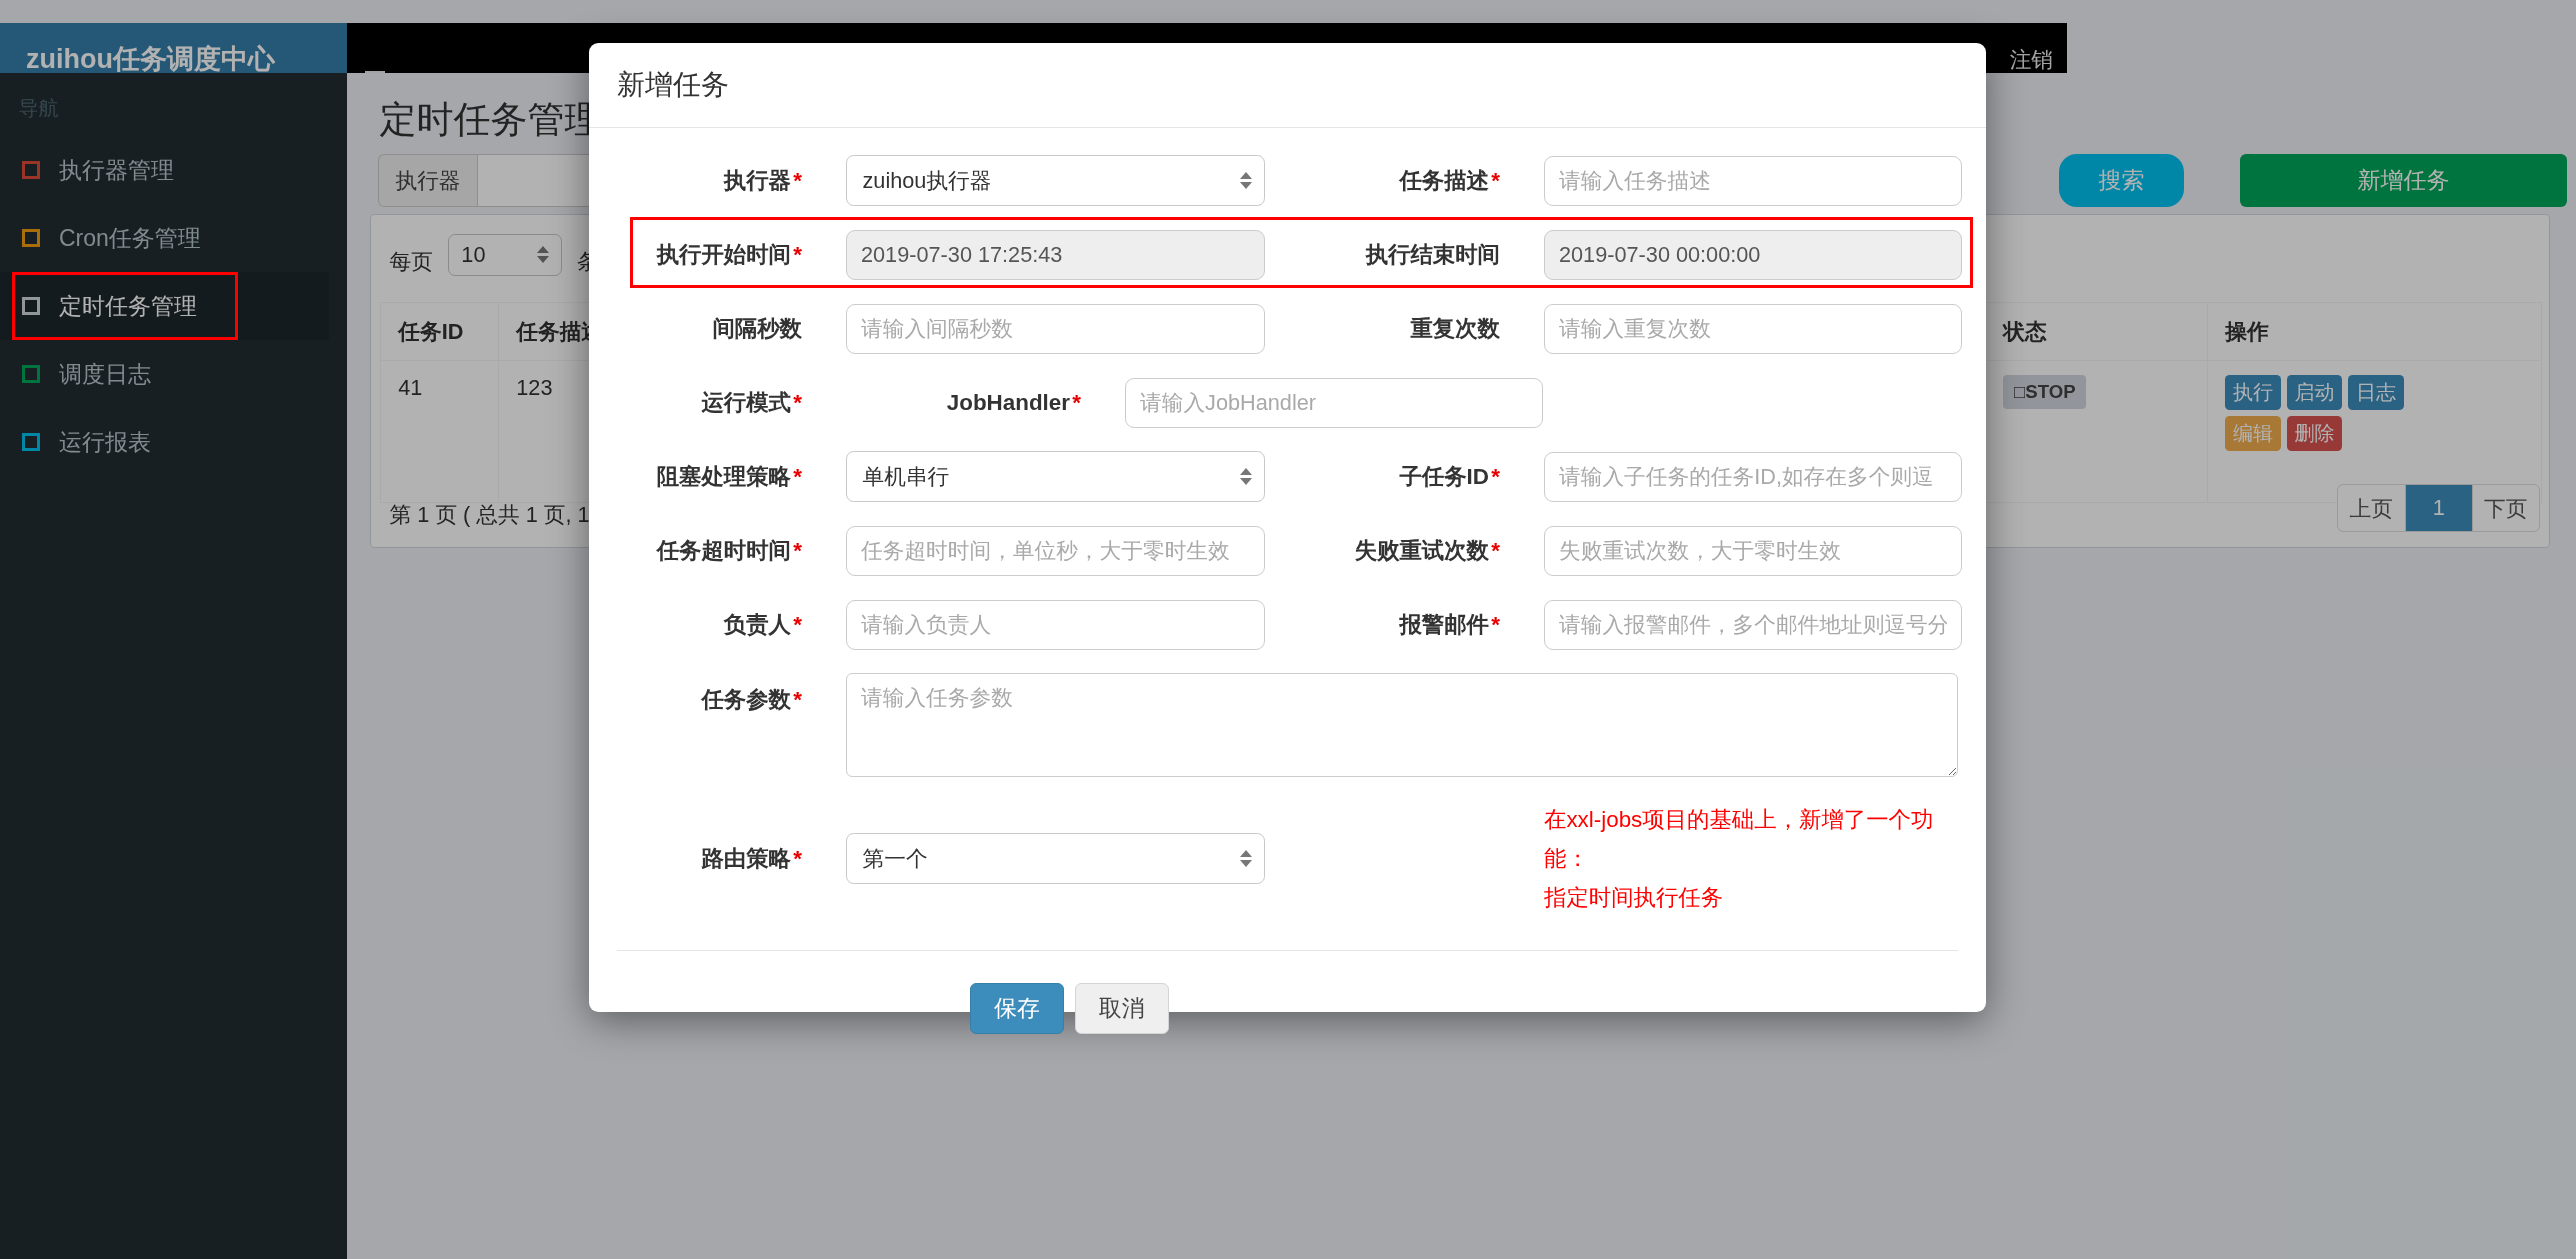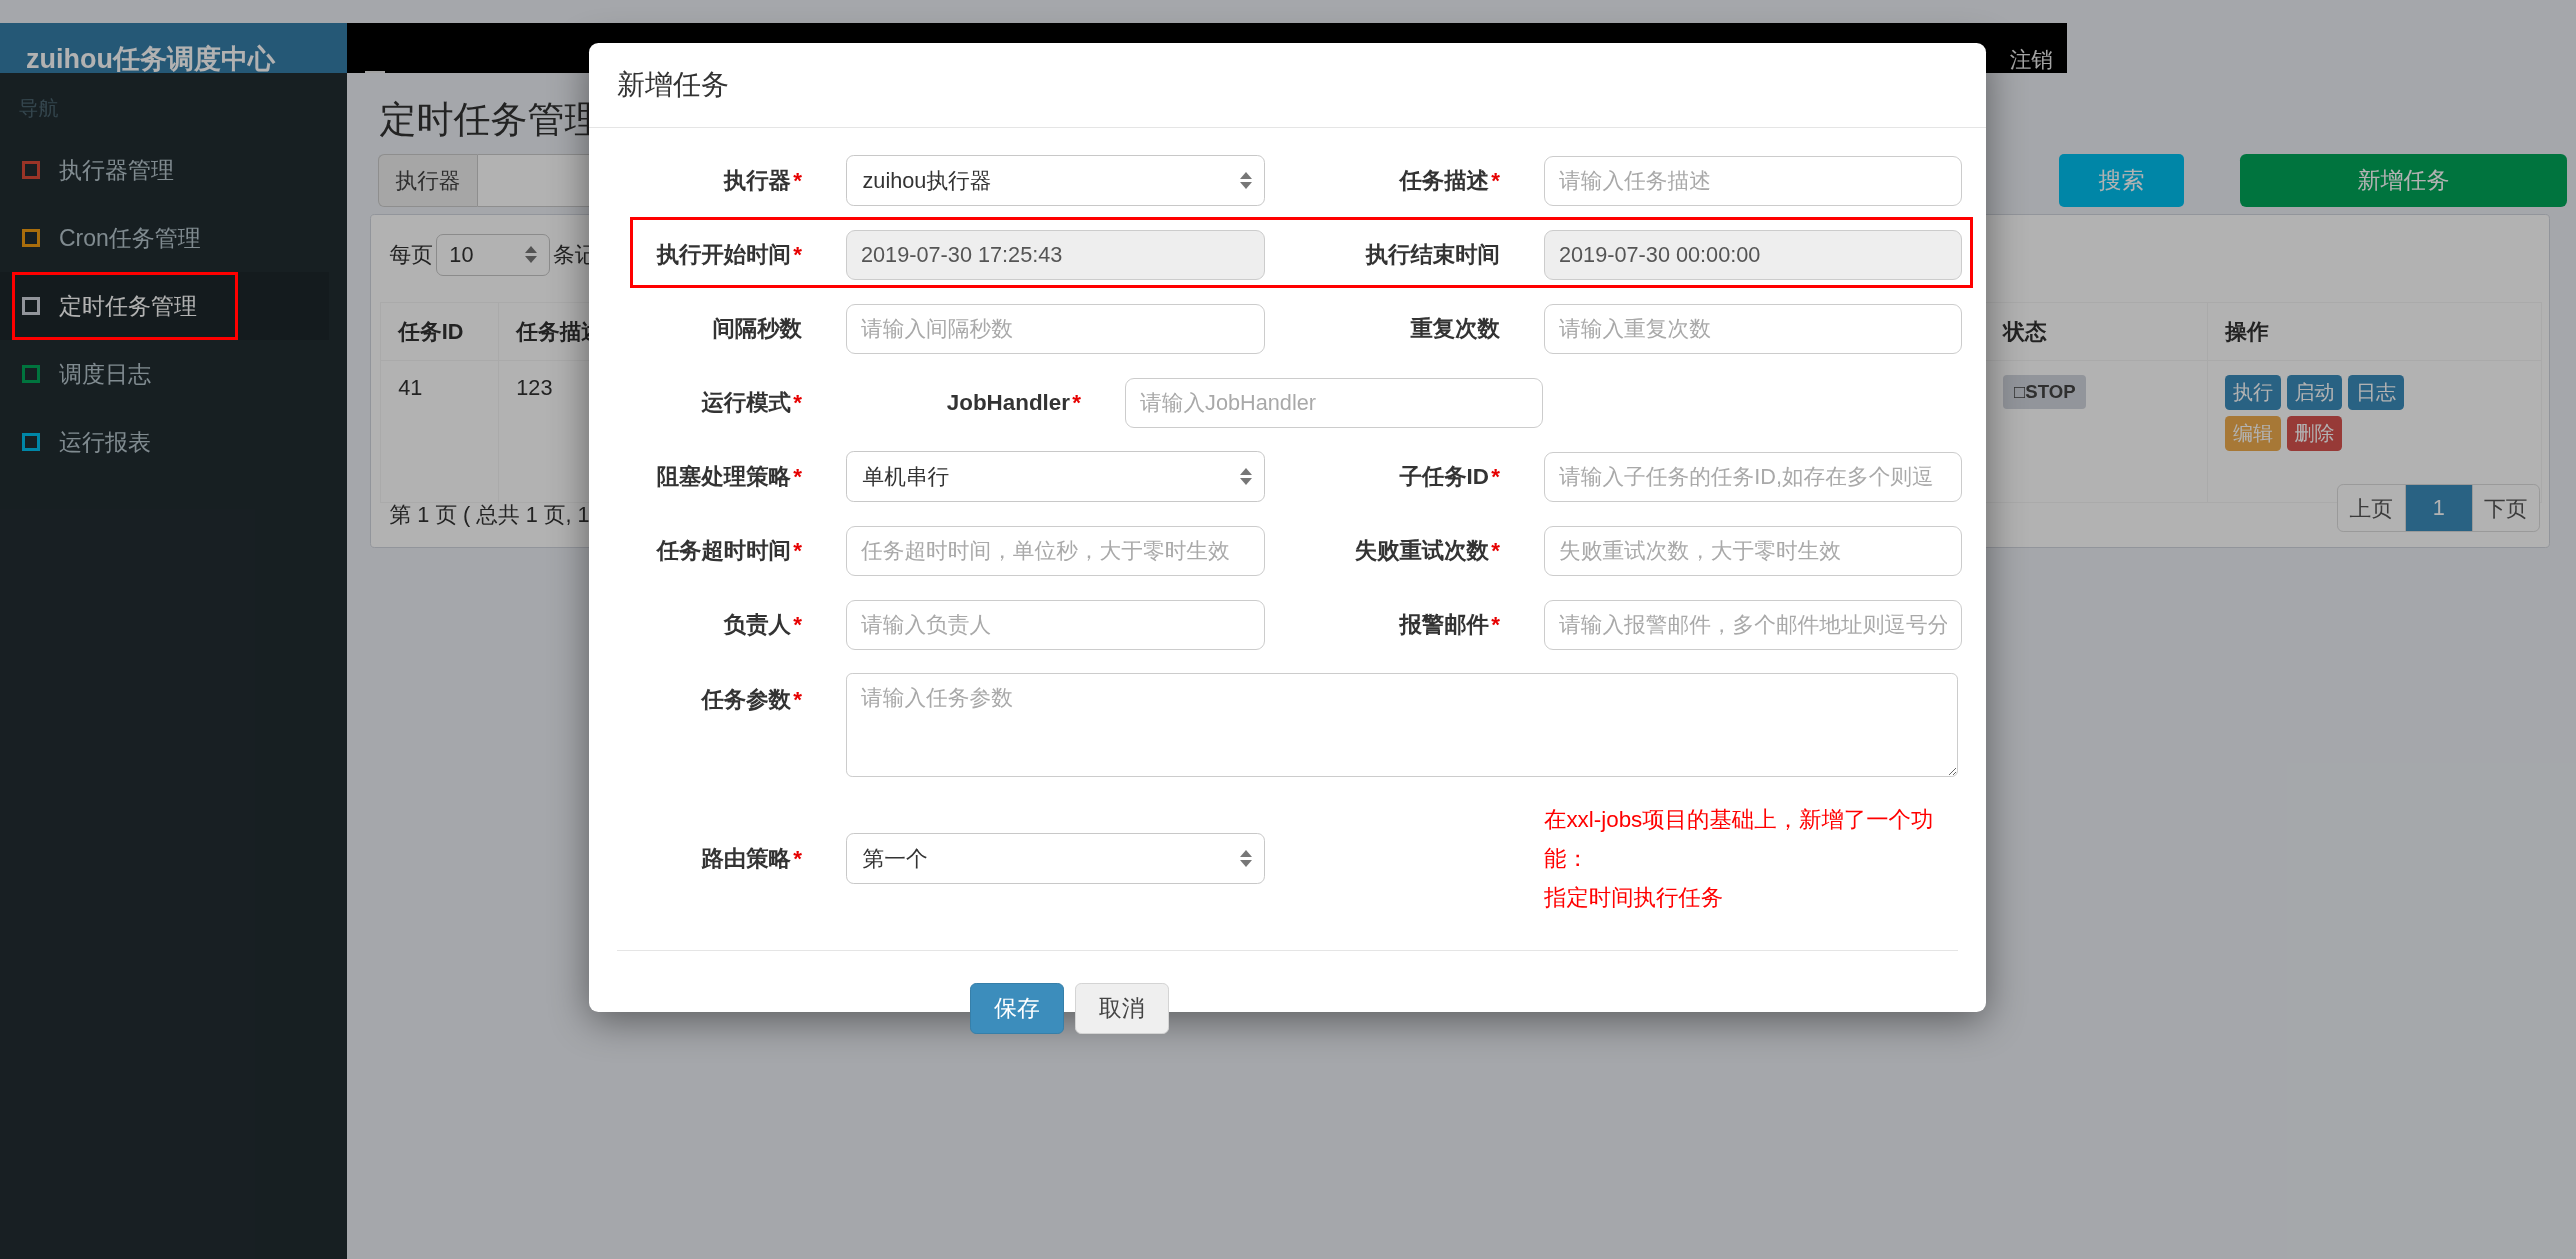--- a/index.html
+++ b/index.html
@@ -23,25 +23,25 @@
   .side-item.active { background:#1e282c; }
   .side-item.active .side-label { color:#ffffff; }
 
   
   .main { position:absolute; left:347px; top:73px; width:2229px; height:1186px; background:#ecf0f5; z-index:1; }
   .page-title { position:absolute; left:32.5px; top:21.7px; font-size:37px; font-weight:500; color:#333; }
   .toolbar { position:absolute; left:31px; top:81px; height:53px; display:flex; align-items:stretch; }
   .addon { width:99px; background:#eeeeee; border:0.8px solid #ccc; border-right:none; border-radius:6.2px 0 0 6.2px;
            font-size:21.7px; color:#444; display:flex; align-items:center; justify-content:center; }
   .tool-input { width:1488px; border:0.8px solid #ccc; border-radius:0 6.2px 6.2px 0; background:#fff; font-size:21.7px; padding:0 14px; color:#555; }
-  .btn-search { margin-left:94px; width:125px; border:none; border-radius:5px; background:#00c0ef; color:#fff; font-size:23px; cursor:pointer; }
+  .btn-search { margin-left:94px; width:125px; border:none; border-radius:18px; background:#00c0ef; color:#fff; font-size:23px; cursor:pointer; }
   .btn-add { margin-left:56px; width:327px; border:none; border-radius:6.2px; background:#00a65a; color:#fff; font-size:23px; cursor:pointer; }
 
   .box { position:absolute; left:23px; top:141px; width:2180px; height:334px; background:#fff; border:0.8px solid #d2d6de; border-radius:4.6px; }
-  .perpage { position:absolute; left:18.6px; top:18.6px; display:flex; align-items:center; gap:3px; font-size:21.7px; color:#333; }
+  .perpage { position:absolute; left:18.6px; top:18.6px; display:flex; align-items:flex-end; gap:15px; font-size:21.7px; color:#333; }
   .pp-select { width:114px; height:42px; border:0.8px solid #c8c8c8; border-radius:7px; background:#fff; position:relative;
                display:flex; align-items:center; padding:0 12.4px; font-size:21.7px; color:#333; cursor:pointer; }
   .grid { position:absolute; left:9.3px; top:87px; width:2161px; border-collapse:collapse; table-layout:fixed; }
   .grid th, .grid td { border:0.8px solid #f4f4f4; font-size:21.7px; color:#333; text-align:left; vertical-align:top; padding:14px 17px; }
   .grid th { font-weight:bold; }
   .grid td { height:142px; }
   .badge-stop { display:inline-block; background:#d2d6de; color:#444; font-size:18.6px; font-weight:bold; padding:6.2px 10.8px; border-radius:3.9px; }
   .ops { width:193px; display:flex; flex-wrap:wrap; gap:6.2px; }
   .ob { min-width:45px; height:35px; border:none; border-radius:4.6px; color:#fff; font-size:20px; cursor:pointer; padding:0 7.7px; }
   .ob.blue { background:#3c8dbc; } .ob.orange { background:#f0ad4e; } .ob.red { background:#d9534f; }

